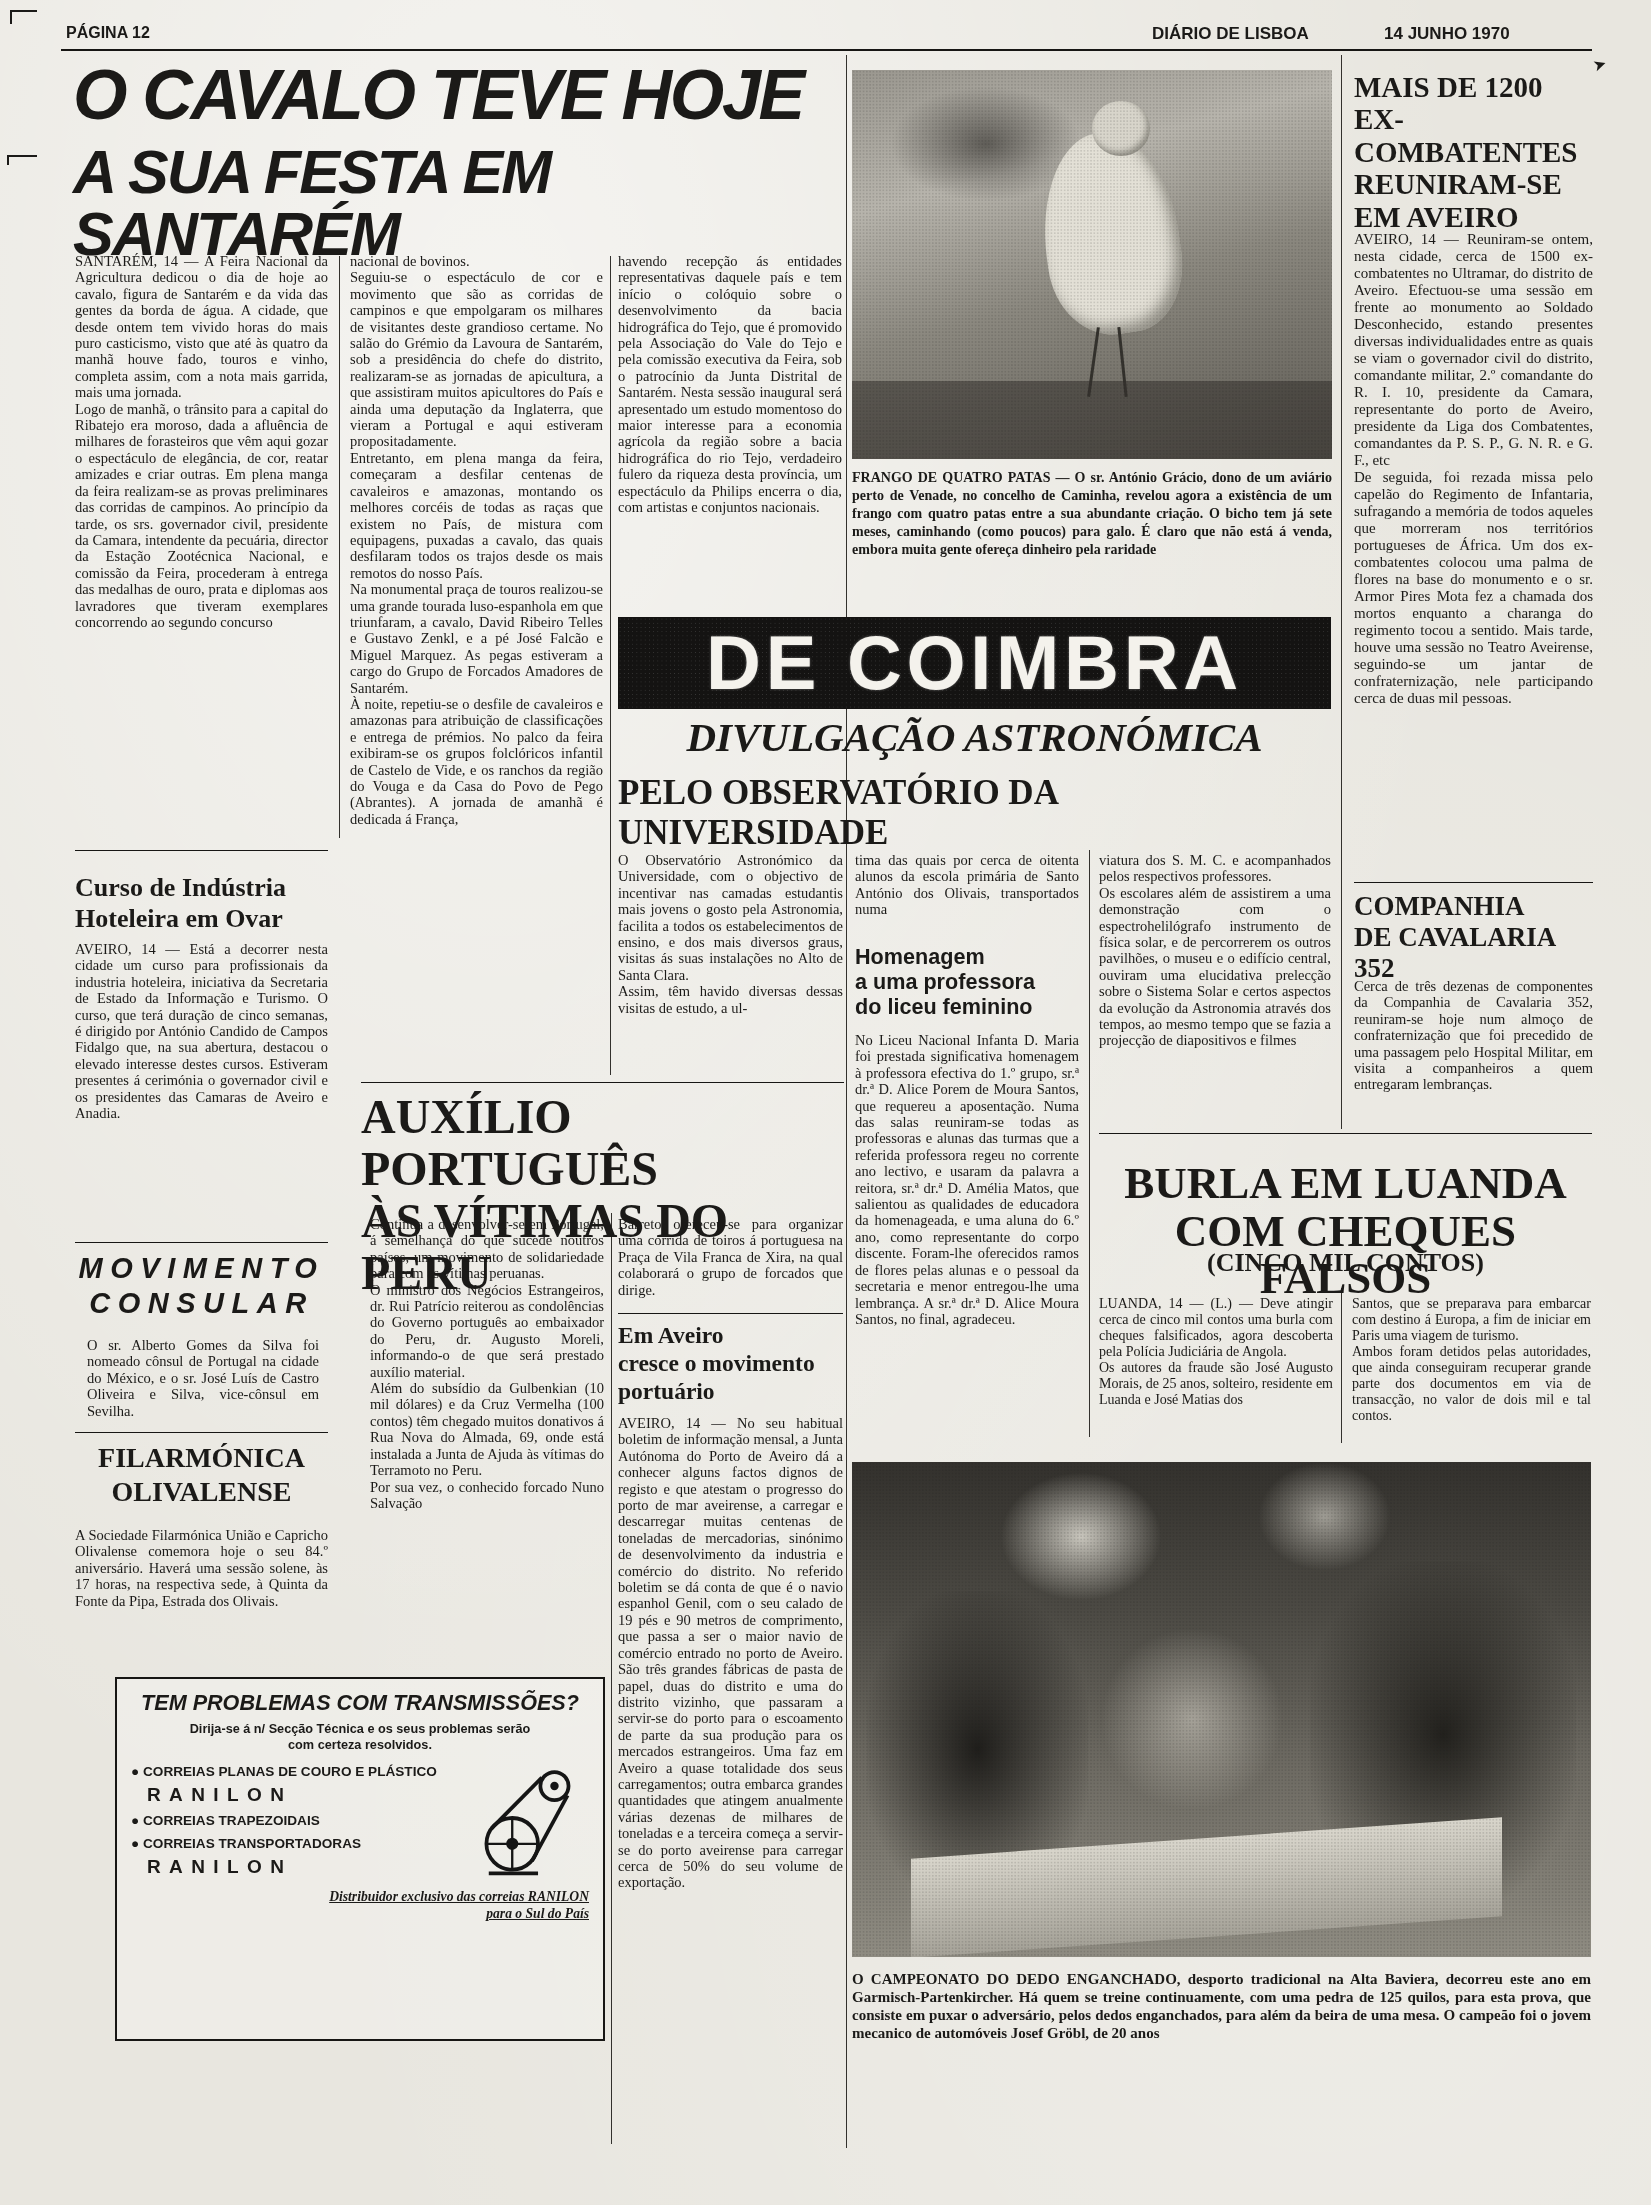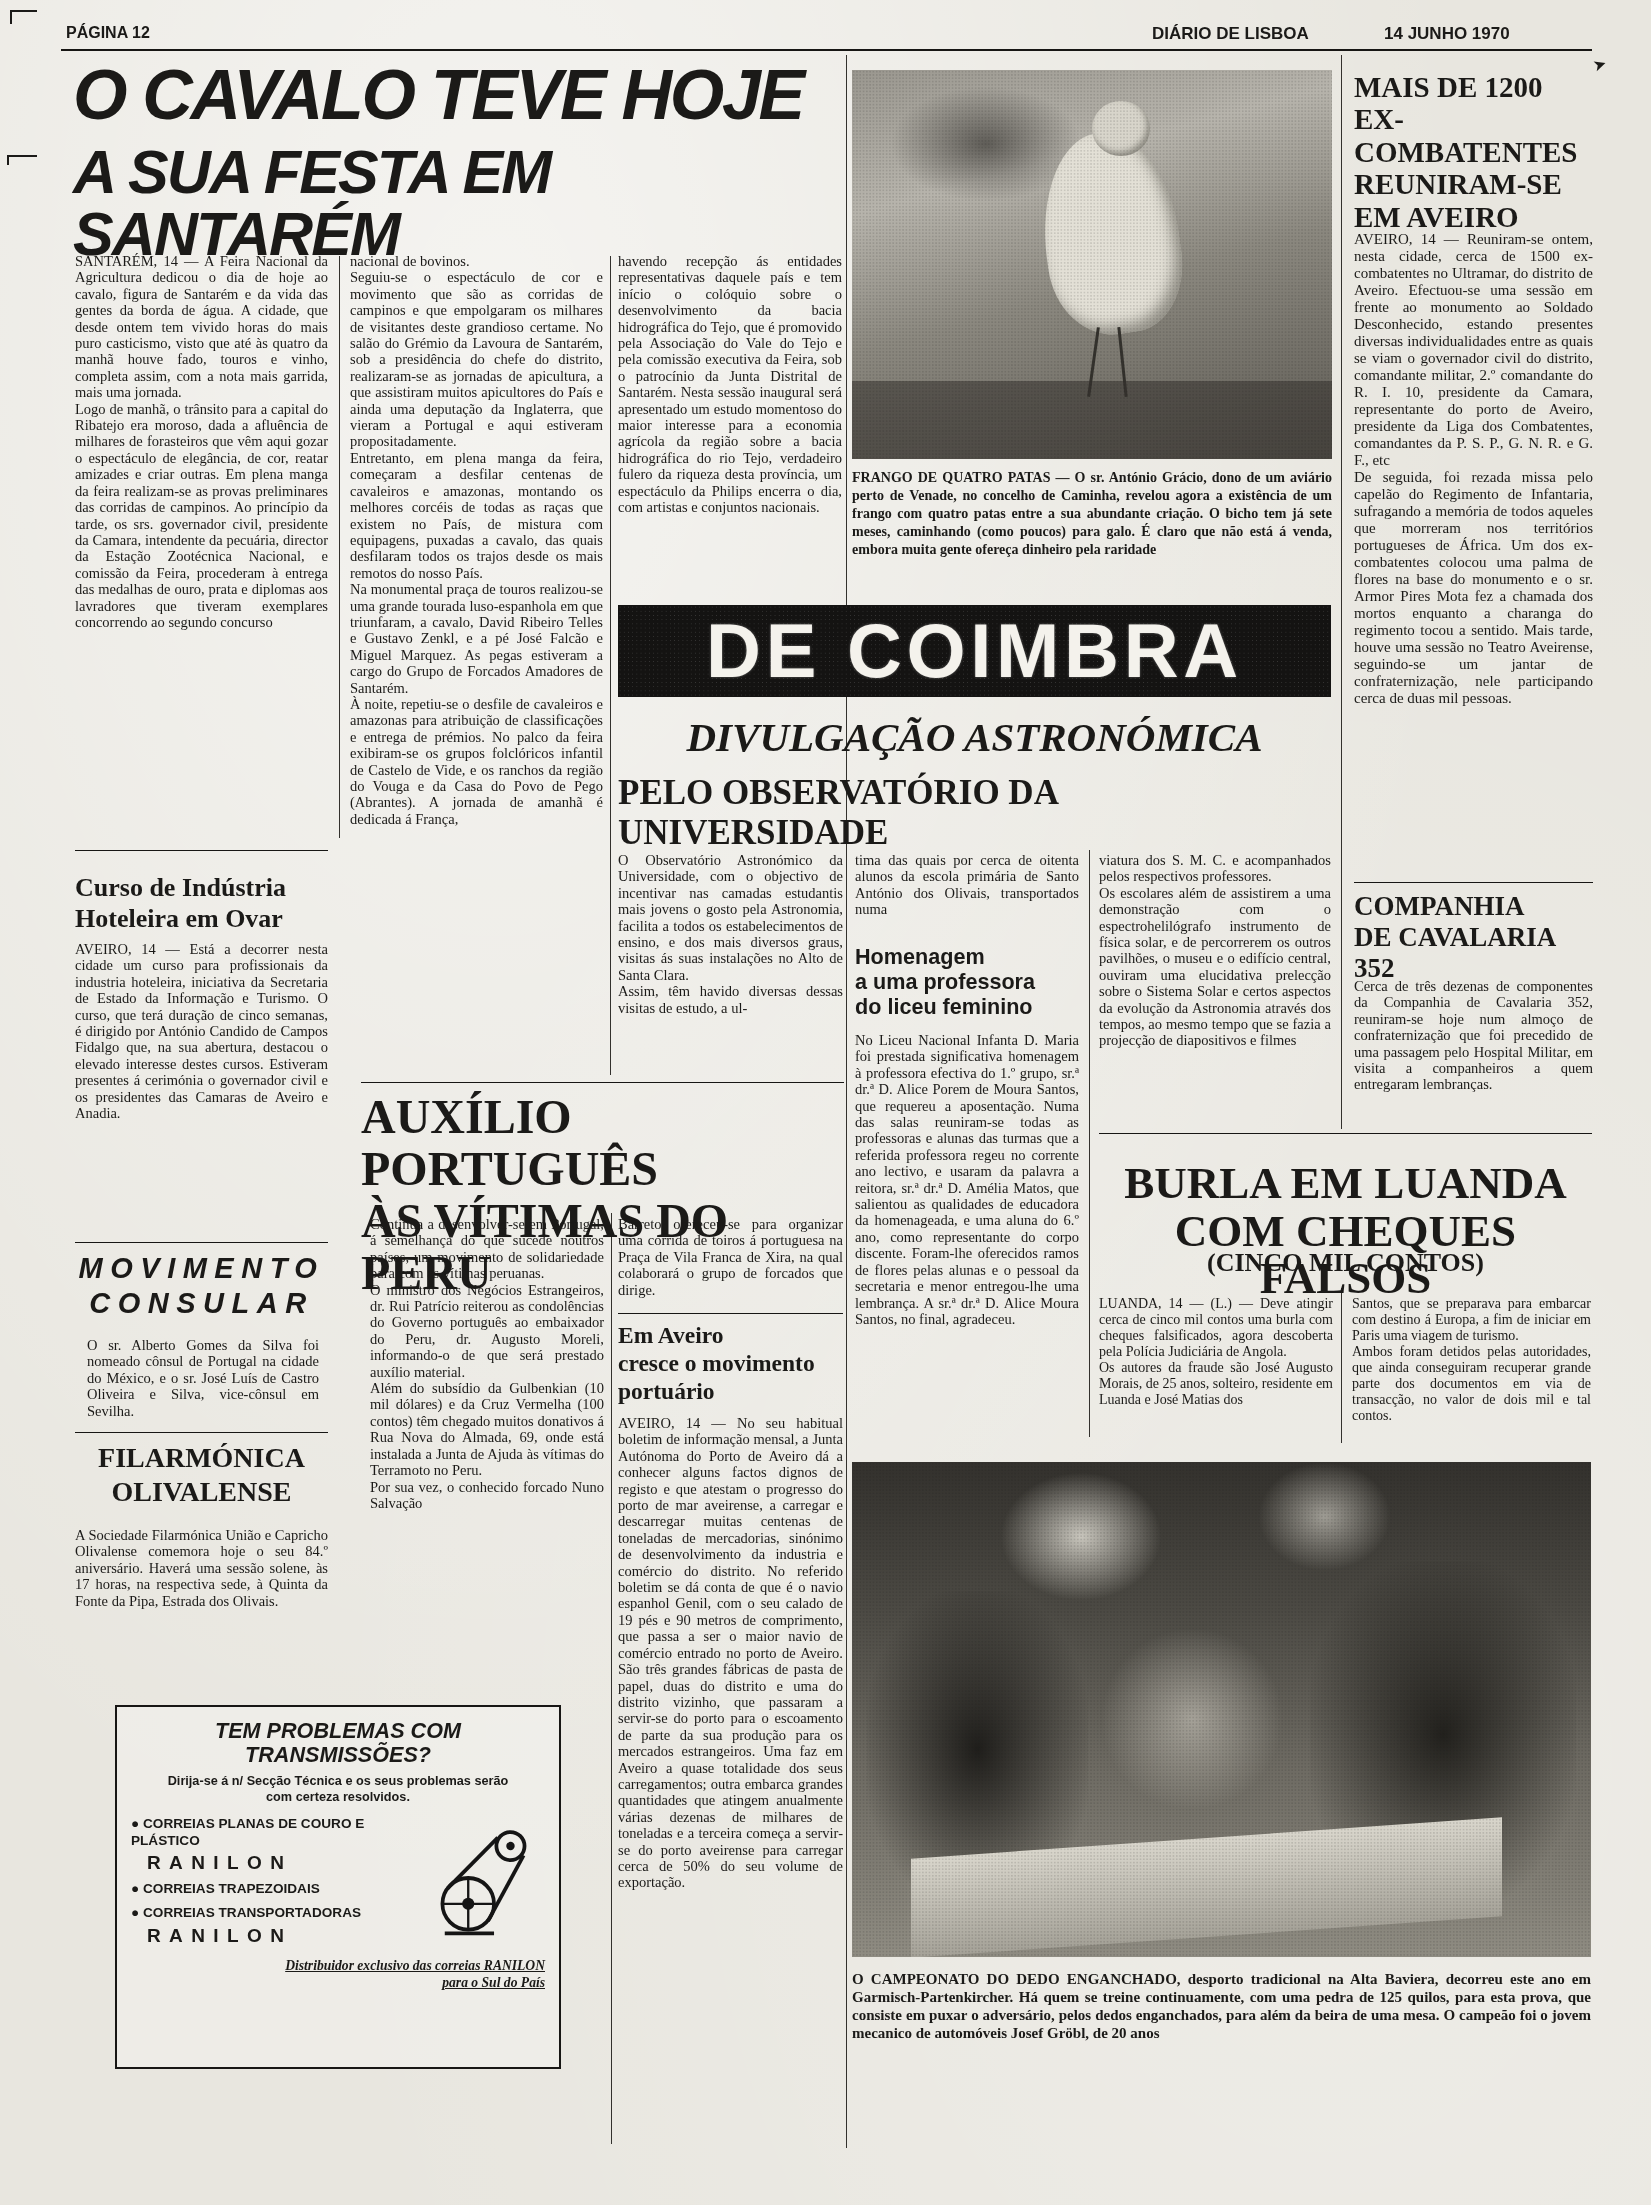--- a/index.html
+++ b/index.html
@@ -35,21 +35,21 @@
   .photo{position:absolute;overflow:hidden;}
   .photo::after{
     content:"";position:absolute;inset:0;
     background-image:radial-gradient(rgba(20,20,18,0.22) 0.5px, transparent 0.7px);
     background-size:3.3px 3.3px;
   }
   .banner{
     background-color:#141312;
     background-image:radial-gradient(circle, rgba(255,255,255,0.16) 0.8px, transparent 0.8px);
     background-size:4.2px 4.2px;
-    display:flex;align-items:center;justify-content:center;
+    display:flex;align-items:center;justify-content:center;margin-top:12px;
   }
   .banner-text{
     color:#f4f2ec;font:900 76px/1 "Liberation Sans",sans-serif;
     letter-spacing:4.7px;text-shadow:0 0 2.8px rgba(255,255,255,0.35);
   }
   .adbox{border:2.8px solid #171614;background:rgba(255,255,255,0.25);box-sizing:border-box;padding:12.2px 14px;}
   .ad-title{font:italic 900 21.6px/1.1 "Liberation Sans",sans-serif;text-align:center;}
   .ad-sub{font:bold 12.7px/15.5px "Liberation Sans",sans-serif;text-align:center;white-space:pre-line;margin-top:7.5px;}
   .ad-item{font:bold 13.6px/17px "Liberation Sans",sans-serif;margin-top:6.6px;}
   .ad-ranilon{font:bold 19px/20.6px "Liberation Sans",sans-serif;letter-spacing:8.4px;margin:4.7px 0 1.9px 16px;}
@@ -156,21 +156,21 @@
 O ministro dos Negócios Estrangeiros, dr. Rui Patrício reiterou as condolências do Governo português ao embaixador do Peru, dr. Augusto Moreli, informando-o de que será prestado auxílio material.
 Além do subsídio da Gulbenkian (10 mil dólares) e da Cruz Vermelha (100 contos) têm chegado muitos donativos á Rua Nova do Almada, 69, onde está instalada a Junta de Ajuda às vítimas do Terramoto no Peru.
 Por sua vez, o conhecido forcado Nuno Salvação</div>
   <div class="abs bodytxt" style="left:618px;top:1216px;width:225px;height:88px;">Barreto ofereceu-se para organizar uma corrida de toiros á portuguesa na Praça de Vila Franca de Xira, na qual colaborará o grupo de forcados que dirige.</div>
 
   <div class="abs head-serif rule-top" style="left:618px;top:1313px;width:225px;font-size:23.5px;line-height:1.2;padding-top:6.6px;">Em Aveiro
 cresce o movimento
 portuário</div>
   <div class="abs bodytxt" style="left:618px;top:1415px;width:225px;height:727px;">AVEIRO, 14 — No seu habitual boletim de informação mensal, a Junta Autónoma do Porto de Aveiro dá a conhecer alguns factos dignos de registo e que atestam o progresso do porto de mar aveirense, a carregar e descarregar muitas centenas de toneladas de mercadorias, sinónimo de desenvolvimento da industria e comércio do distrito. No referido boletim se dá conta de que é o navio espanhol Genil, com o seu calado de 19 pés e 90 metros de comprimento, que passa a ser o maior navio de comércio entrado no porto de Aveiro. São três grandes fábricas de pasta de papel, duas do distrito e uma do distrito vizinho, que passaram a servir-se do porto para o escoamento de parte da sua produção para os mercados estrangeiros. Uma faz em Aveiro a quase totalidade dos seus carregamentos; outra embarca grandes quantidades que atingem anualmente várias dezenas de milhares de toneladas e a terceira começa a servir-se do porto aveirense para carregar cerca de 50% do seu volume de exportação.</div>
 
-  <div class="abs adbox" style="left:115px;top:1677px;width:446px;height:364px;margin-top:28px;">
+  <div class="abs adbox" style="left:115px;top:1677px;width:490px;height:364px;">
     <div class="ad-title">TEM PROBLEMAS COM TRANSMISSÕES?</div>
     <div class="ad-sub">Dirija-se á n/ Secção Técnica e os seus problemas serão
 com certeza resolvidos.</div>
     <div style="display:flex;margin-top:2.8px;">
       <div style="flex:1;">
         <div class="ad-item"><span>●</span> <span>CORREIAS PLANAS DE COURO E PLÁSTICO</span></div>
         <div class="ad-ranilon">RANILON</div>
         <div class="ad-item"><span>●</span> <span>CORREIAS TRAPEZOIDAIS</span></div>
         <div class="ad-item"><span>●</span> <span>CORREIAS TRANSPORTADORAS</span></div>
         <div class="ad-ranilon">RANILON</div>

